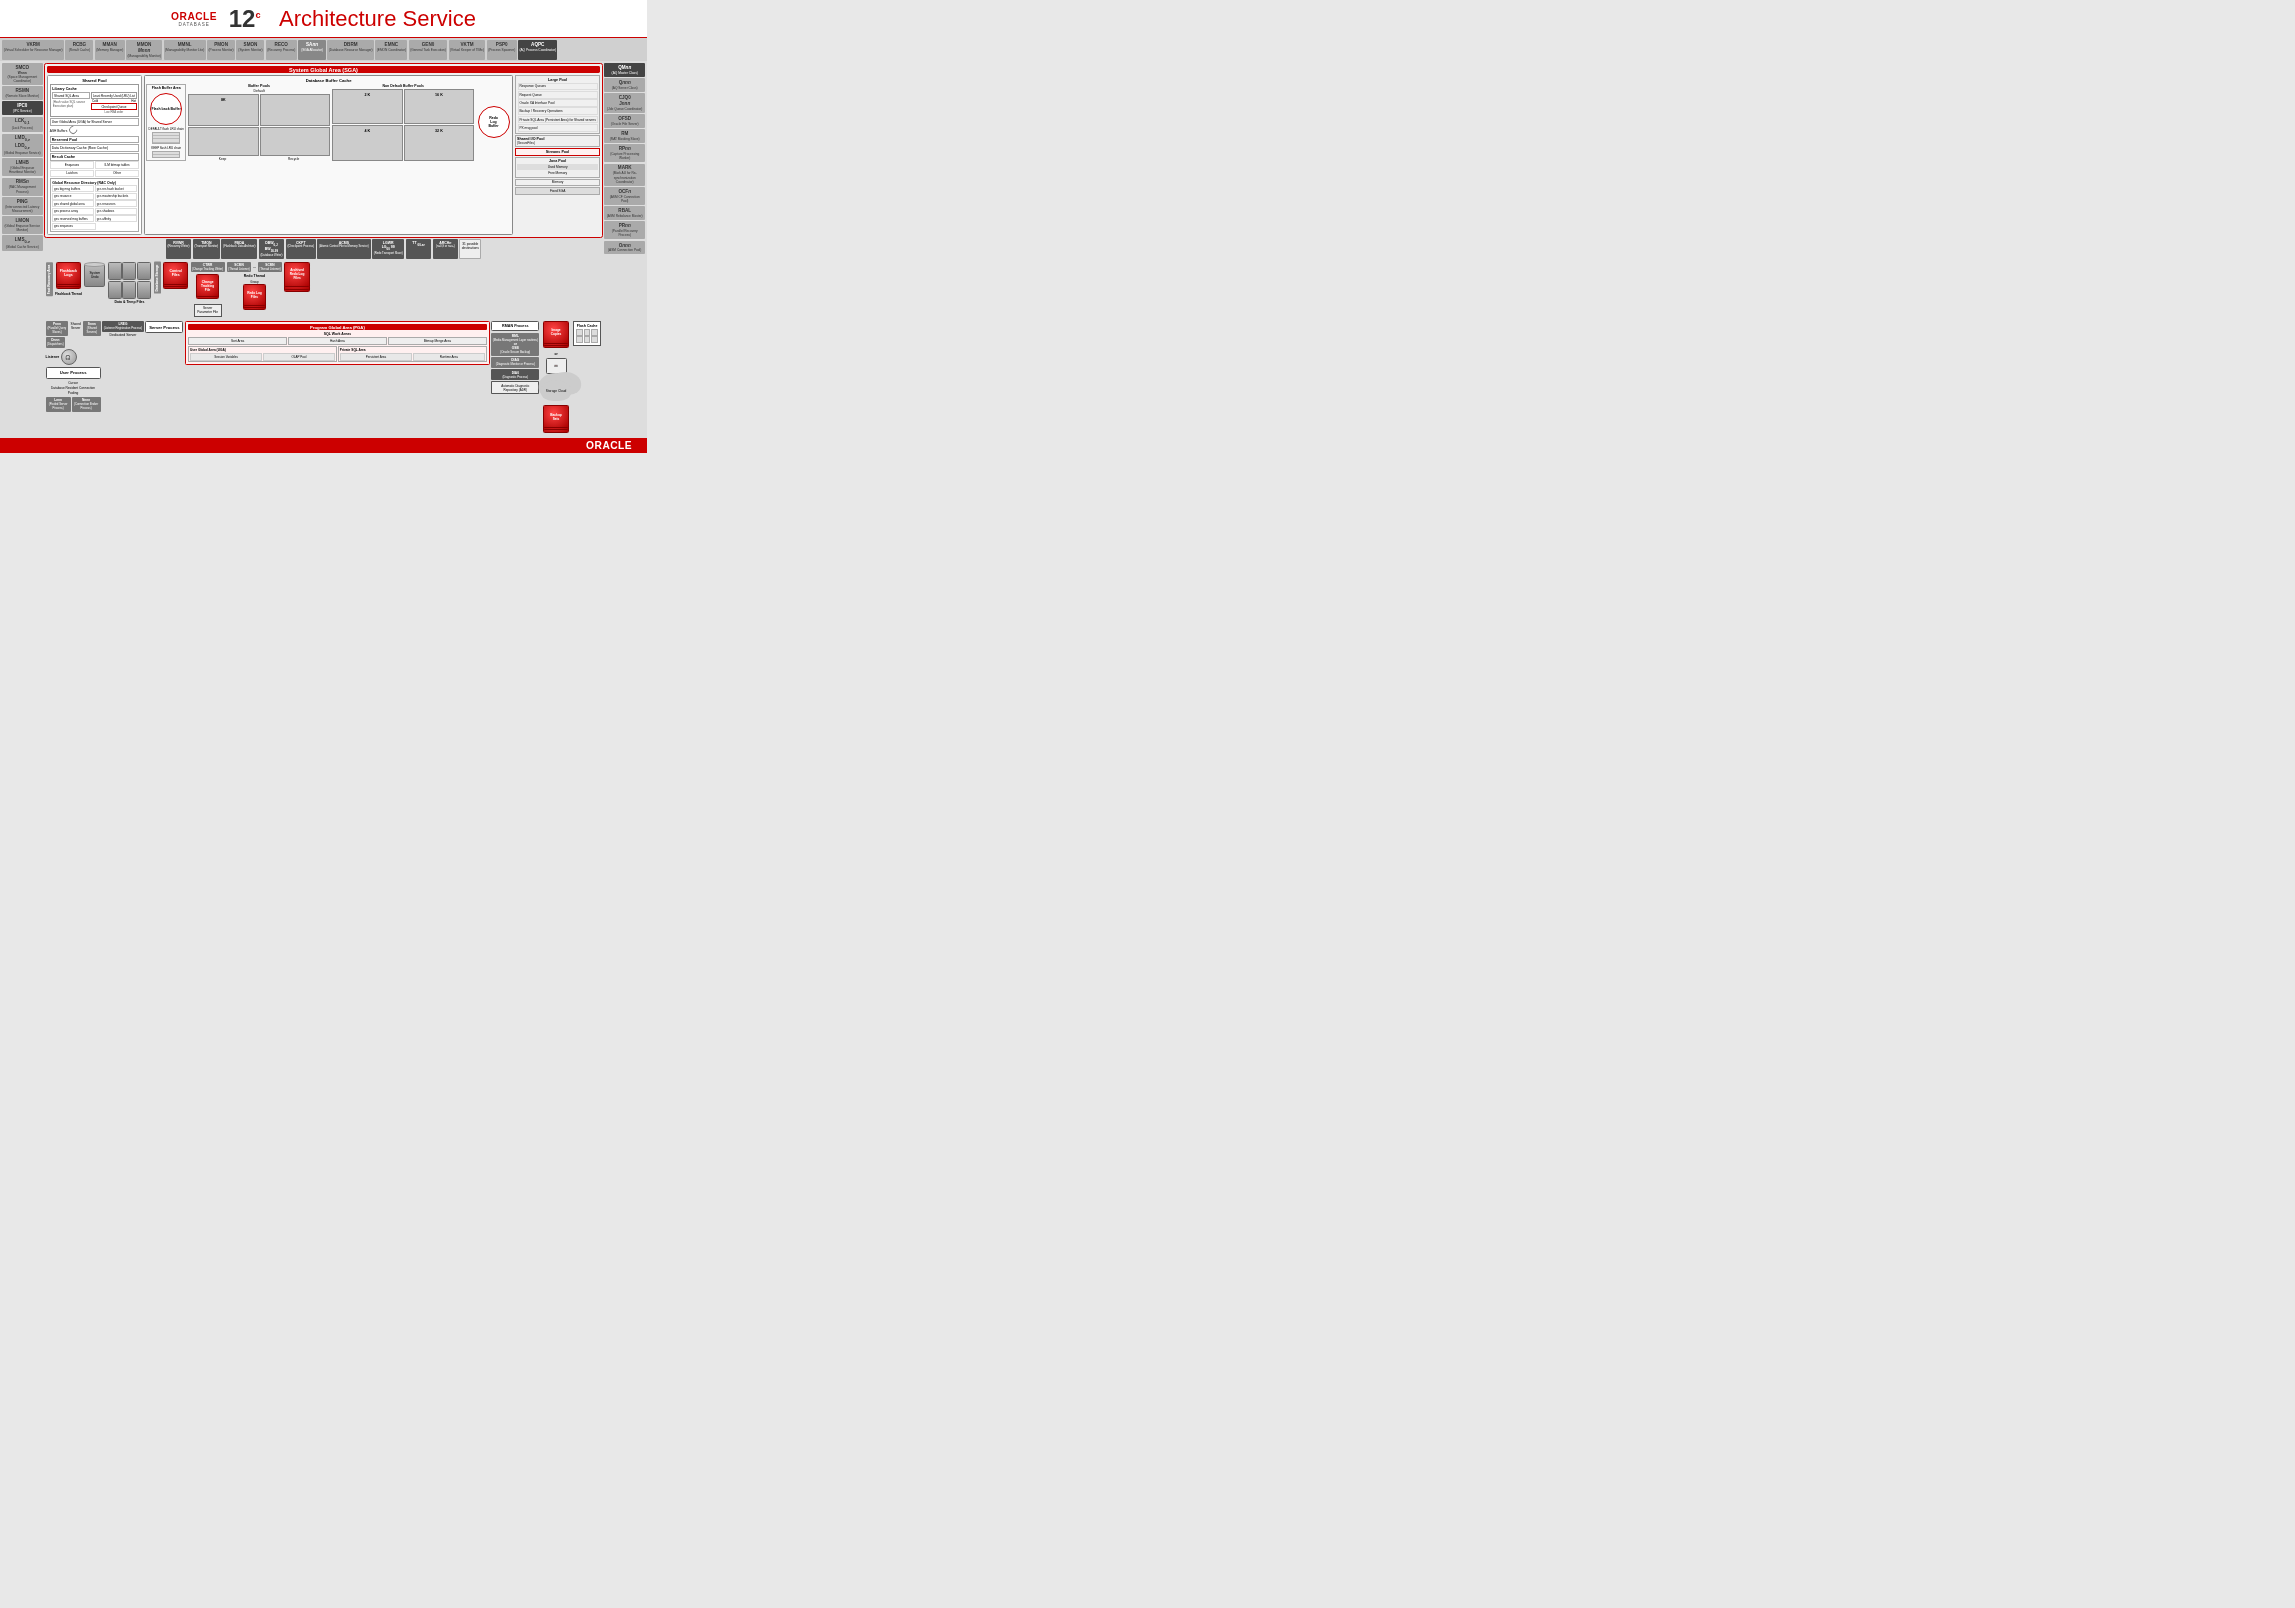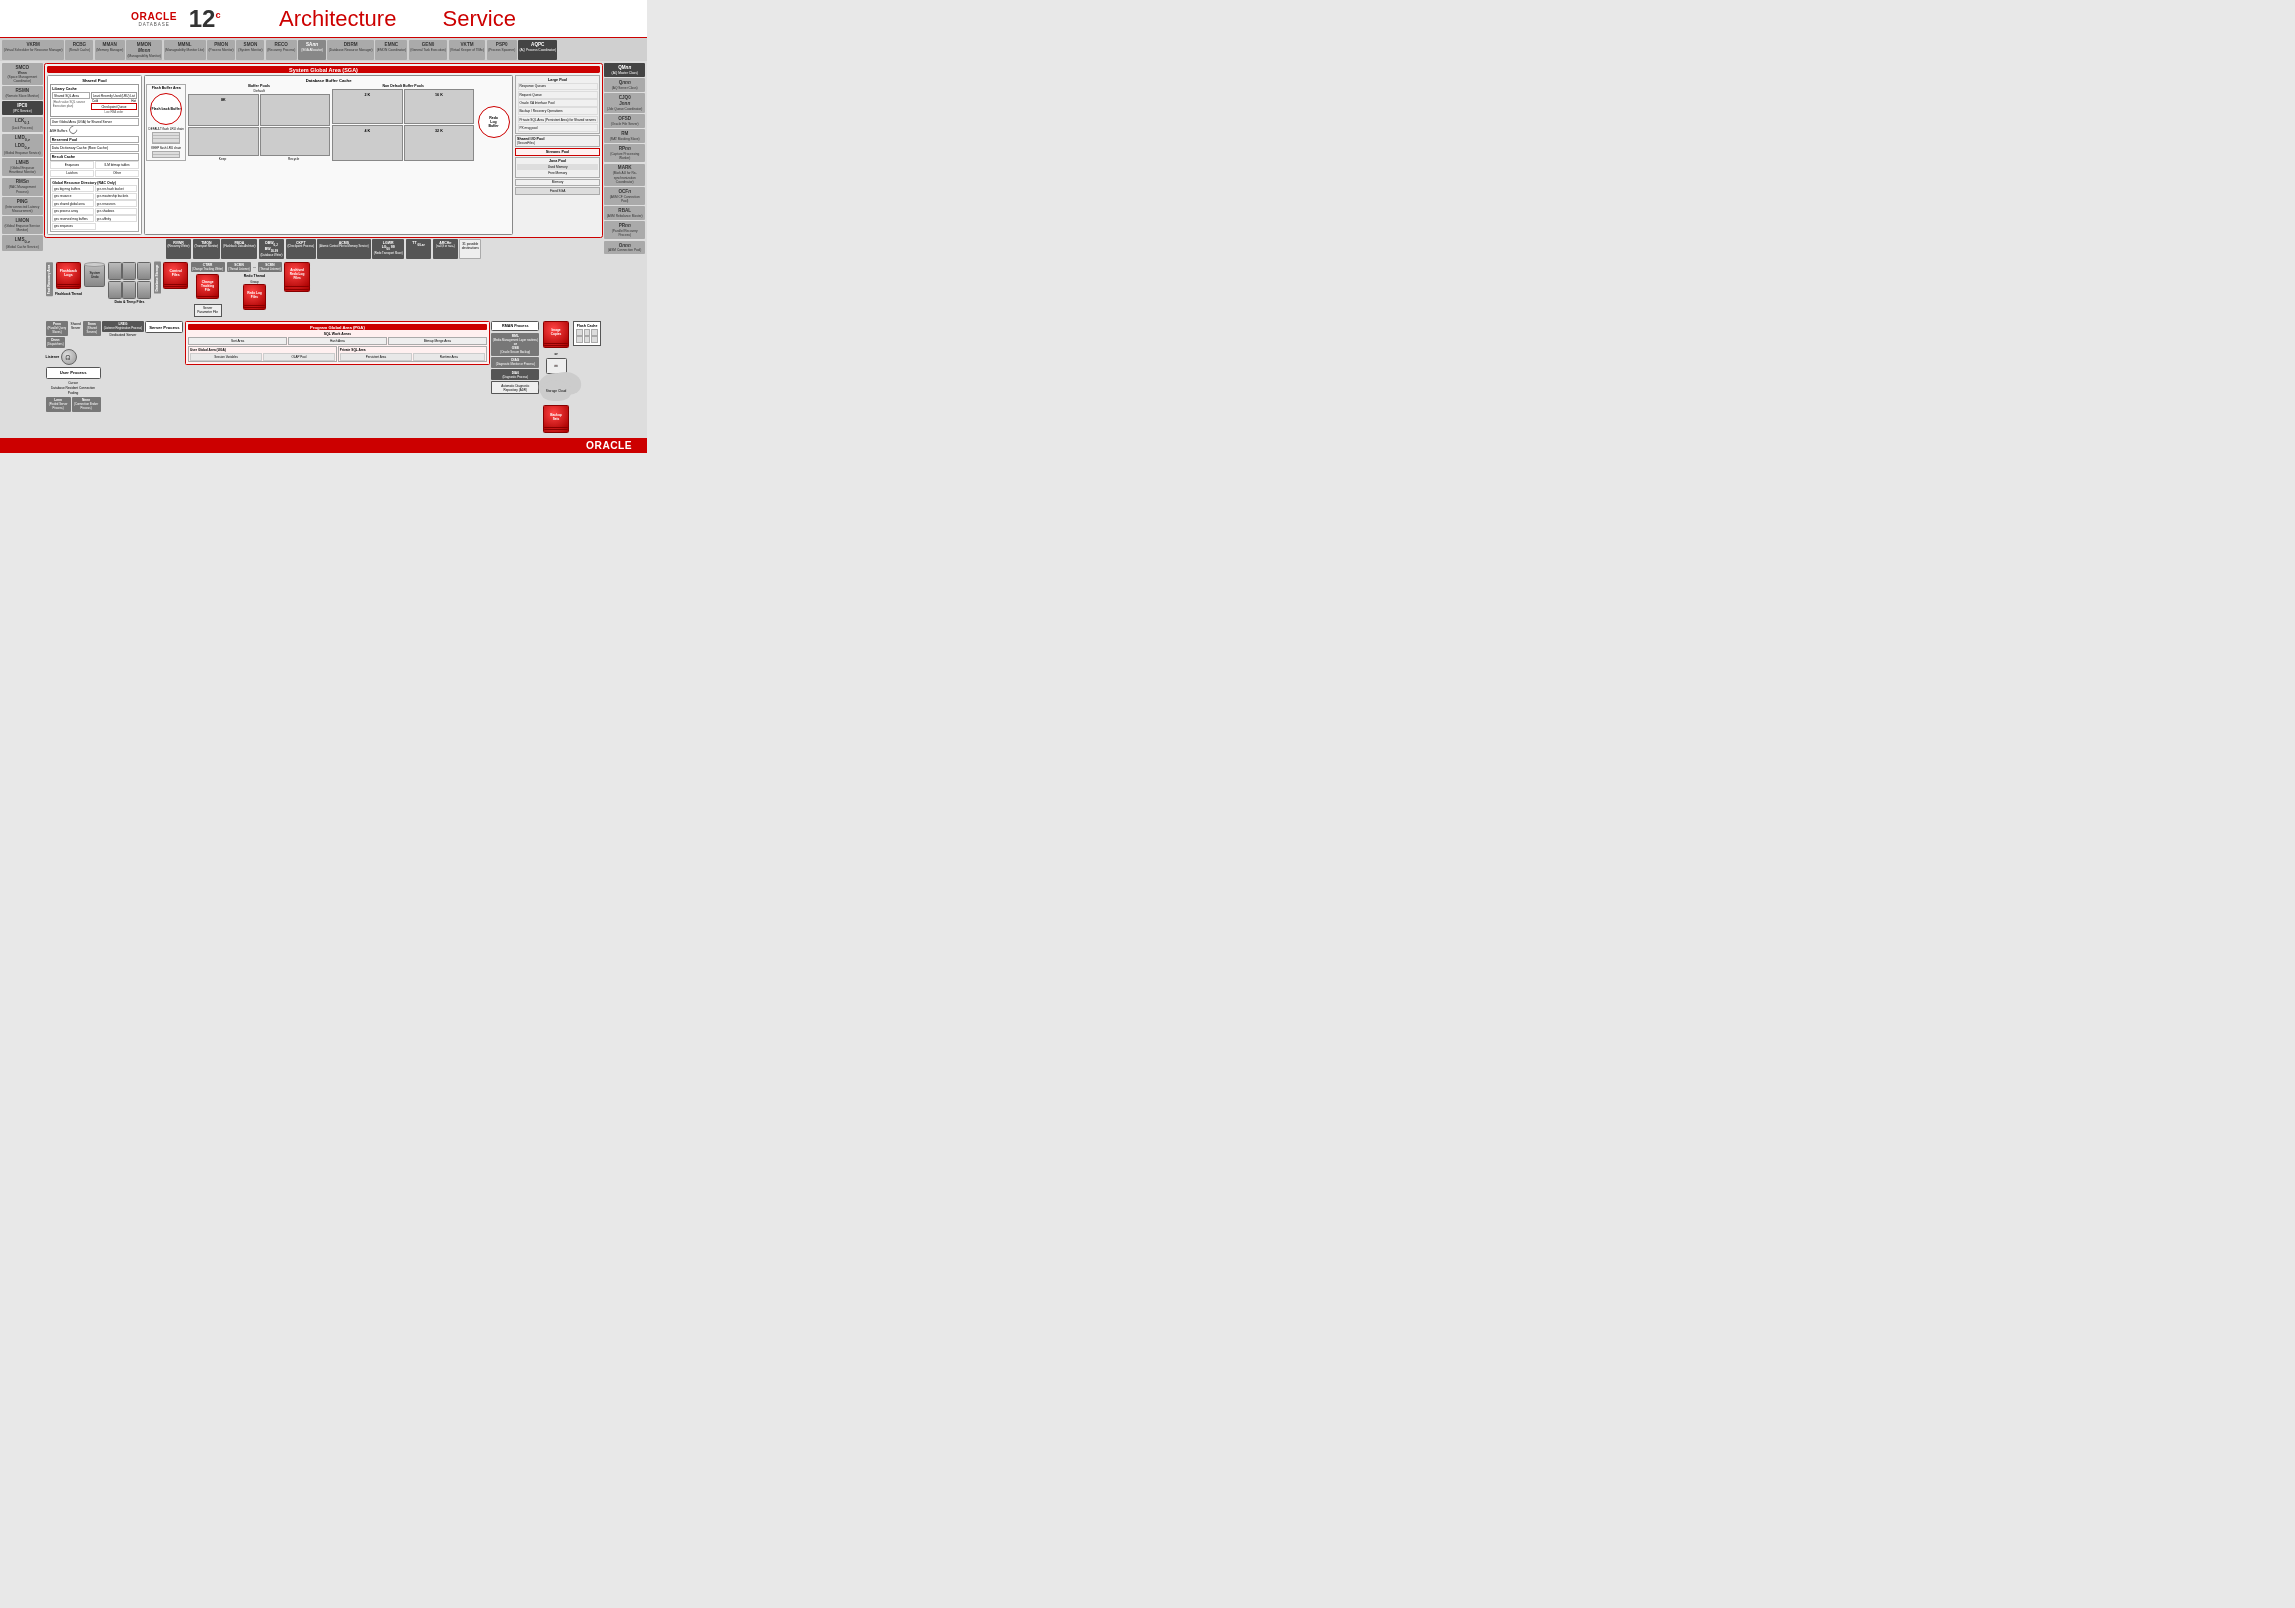--- a/index.html
+++ b/index.html
@@ -30,21 +30,21 @@
       font-weight: bold;
       color: #333;
       margin-left: 4.6px;
     }
     .db-version sup { font-size: 9.2px; color: #cc0000; }
     .arch-title {
       font-size: 22px;
       color: #333;
       margin-left: 18.5px;
     }
-    .arch-title span { color: #cc0000; margin-left: 40px; }
+    .arch-title span { color: #cc0000; }
 
     .process-box {
       background: #555;
       color: white;
       font-size: 3.7px;
       font-weight: bold;
       text-align: center;
       padding: 1.8px 1.4px;
       border-radius: 0.9px;
       min-width: 28px;

